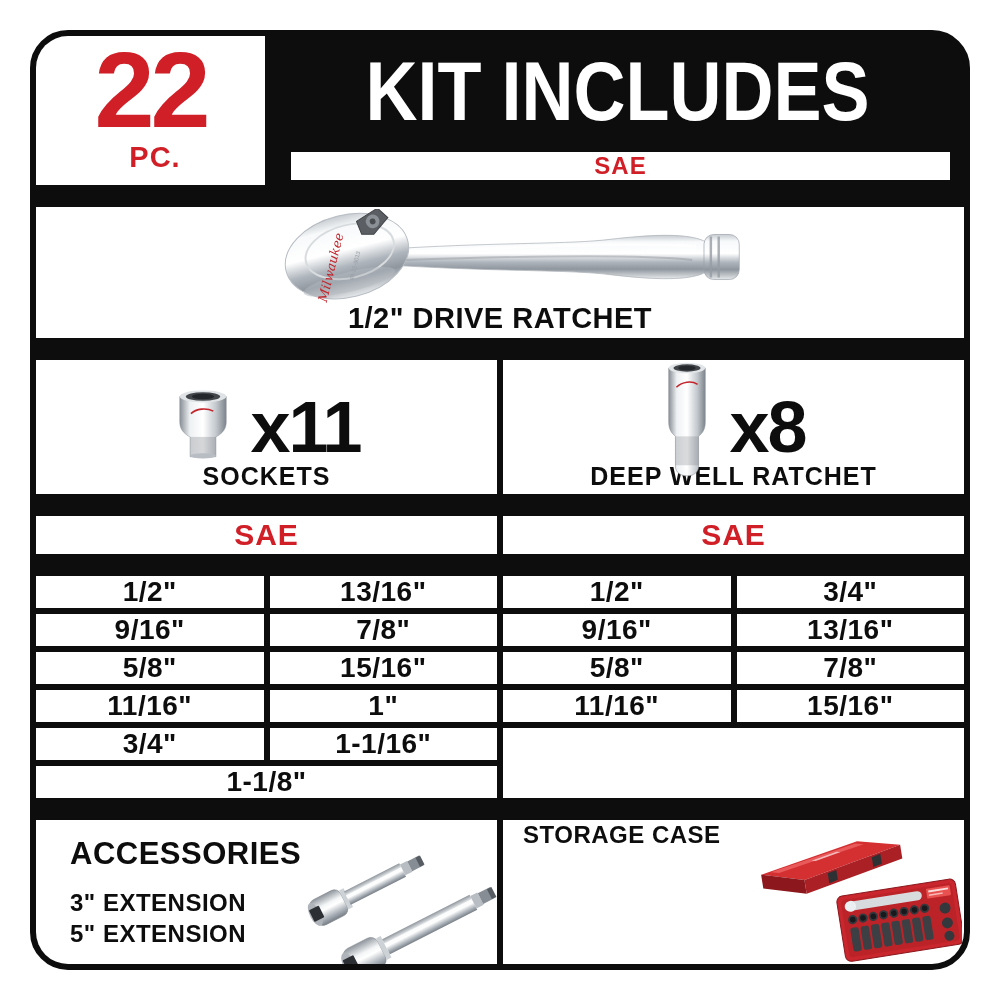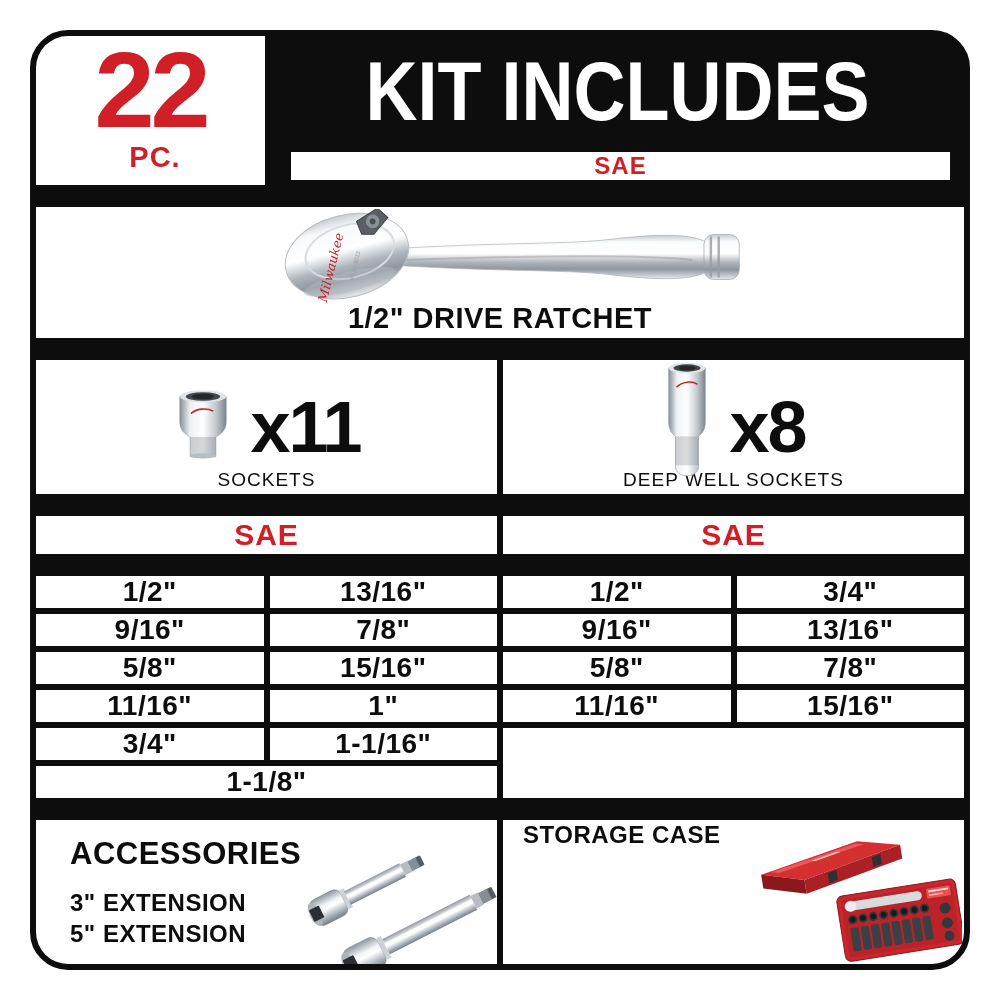--- a/index.html
+++ b/index.html
@@ -26,21 +26,21 @@
   .sae-strip{position:absolute;left:20px;right:14px;bottom:5px;height:28px;background:#fff;display:flex;align-items:center;justify-content:center;}
   .sae-strip span{color:var(--red);font-weight:bold;font-size:24px;letter-spacing:1px;}
   
   .ratchet-row{height:131px;flex:none;background:#fff;position:relative;}
   .ratchet-svg{position:absolute;left:226px;top:2px;}
   .ratchet-label{position:absolute;bottom:3px;left:0;right:0;text-align:center;font-weight:bold;font-size:29px;letter-spacing:.5px;}
   
   .sockets-row{height:134px;flex:none;display:flex;gap:6px;background:transparent;}
   .socket-cell{flex:1;background:#fff;position:relative;display:flex;align-items:center;justify-content:center;gap:16px;}
   .qty{font-weight:bold;font-size:72px;letter-spacing:-2px;}
-  .socket-caption{position:absolute;bottom:3px;left:0;right:0;text-align:center;font-weight:normal;font-size:19px;letter-spacing:1px;}
+  .socket-caption{position:absolute;bottom:3px;left:0;right:0;text-align:center;font-weight:bold;font-size:25px;letter-spacing:1px;}
   .deep-svg{position:relative;z-index:2;margin-top:-14px;}
   
   .sae-row{height:38px;flex:none;display:flex;gap:6px;background:transparent;}
   .sae-cell{flex:1;background:#fff;display:flex;align-items:center;justify-content:center;font-weight:bold;font-size:30px;color:var(--red);letter-spacing:1px;}
   
   .size-grid{flex:1;display:grid;grid-template-columns:repeat(4,1fr);grid-template-rows:repeat(6,1fr);gap:6px;background:transparent;}
   .sz{background:#fff;display:flex;align-items:center;justify-content:center;font-weight:bold;font-size:28px;letter-spacing:.5px;}
   
   .bottom-row{height:151px;flex:none;display:flex;gap:6px;background:transparent;}
   .acc-cell,.sto-cell{flex:1;background:#fff;position:relative;overflow:hidden;}
@@ -125,21 +125,21 @@
     <div class="socket-cell">
       <svg class="deep-svg" width="52" height="124" viewBox="0 0 54 128">
         <path d="M8,10 H46 V66 C46,76 41,79 39,81 L39,112 C39,119 33,122 27,122 C21,122 15,119 15,112 L15,81 C13,79 8,76 8,66 Z" fill="url(#sH)" stroke="#8d949b" stroke-width="0.6"></path>
         <ellipse cx="27" cy="10" rx="19" ry="5.5" fill="#e2e5e8"></ellipse>
         <ellipse cx="27" cy="10" rx="14" ry="3.8" fill="#42464a"></ellipse>
         <ellipse cx="27" cy="10" rx="9" ry="2.4" fill="#24272b"></ellipse>
         <path d="M16,30 C22,24 32,23 38,27" stroke="#c2242b" stroke-width="1.6" fill="none"></path>
         <rect x="15" y="81" width="24" height="30" fill="#6a7178" opacity="0.25"></rect>
       </svg>
       <div class="qty">x8</div>
-      <div class="socket-caption">DEEP WELL SOCKETS</div>
+      <div class="socket-caption">DEEP WELL RATCHET</div>
     </div>
   </div>
 
   <div class="sae-row">
     <div class="sae-cell">SAE</div>
     <div class="sae-cell">SAE</div>
   </div>
 
   <div class="size-grid">
     <div class="sz" style="grid-area:1/1">1/2"</div>

